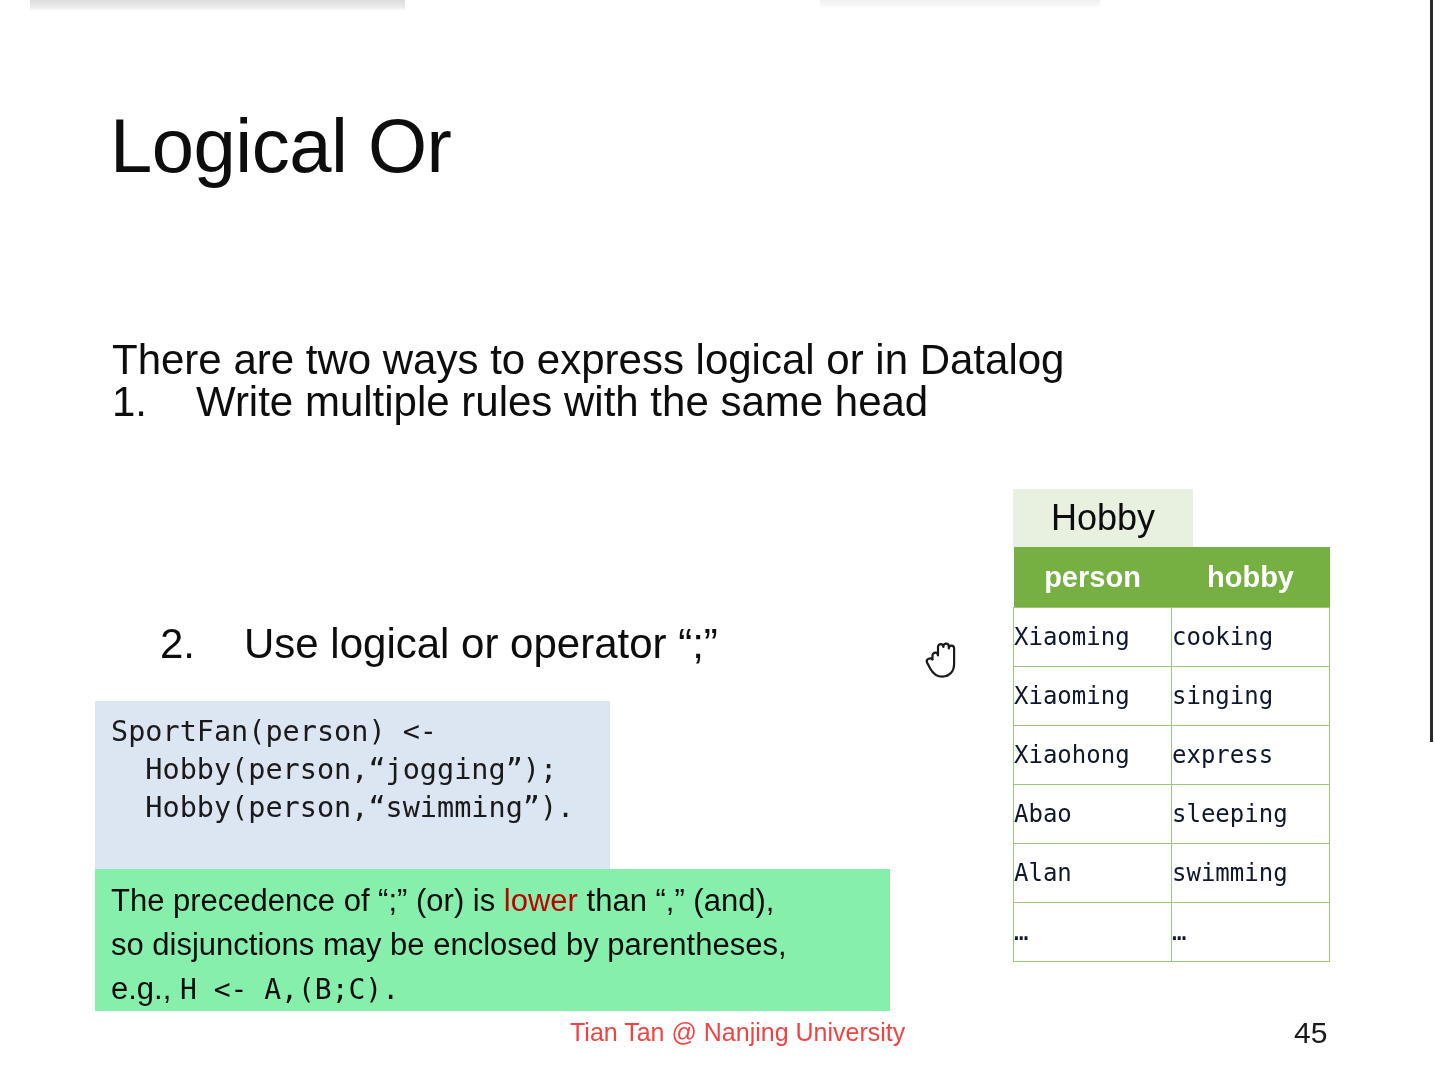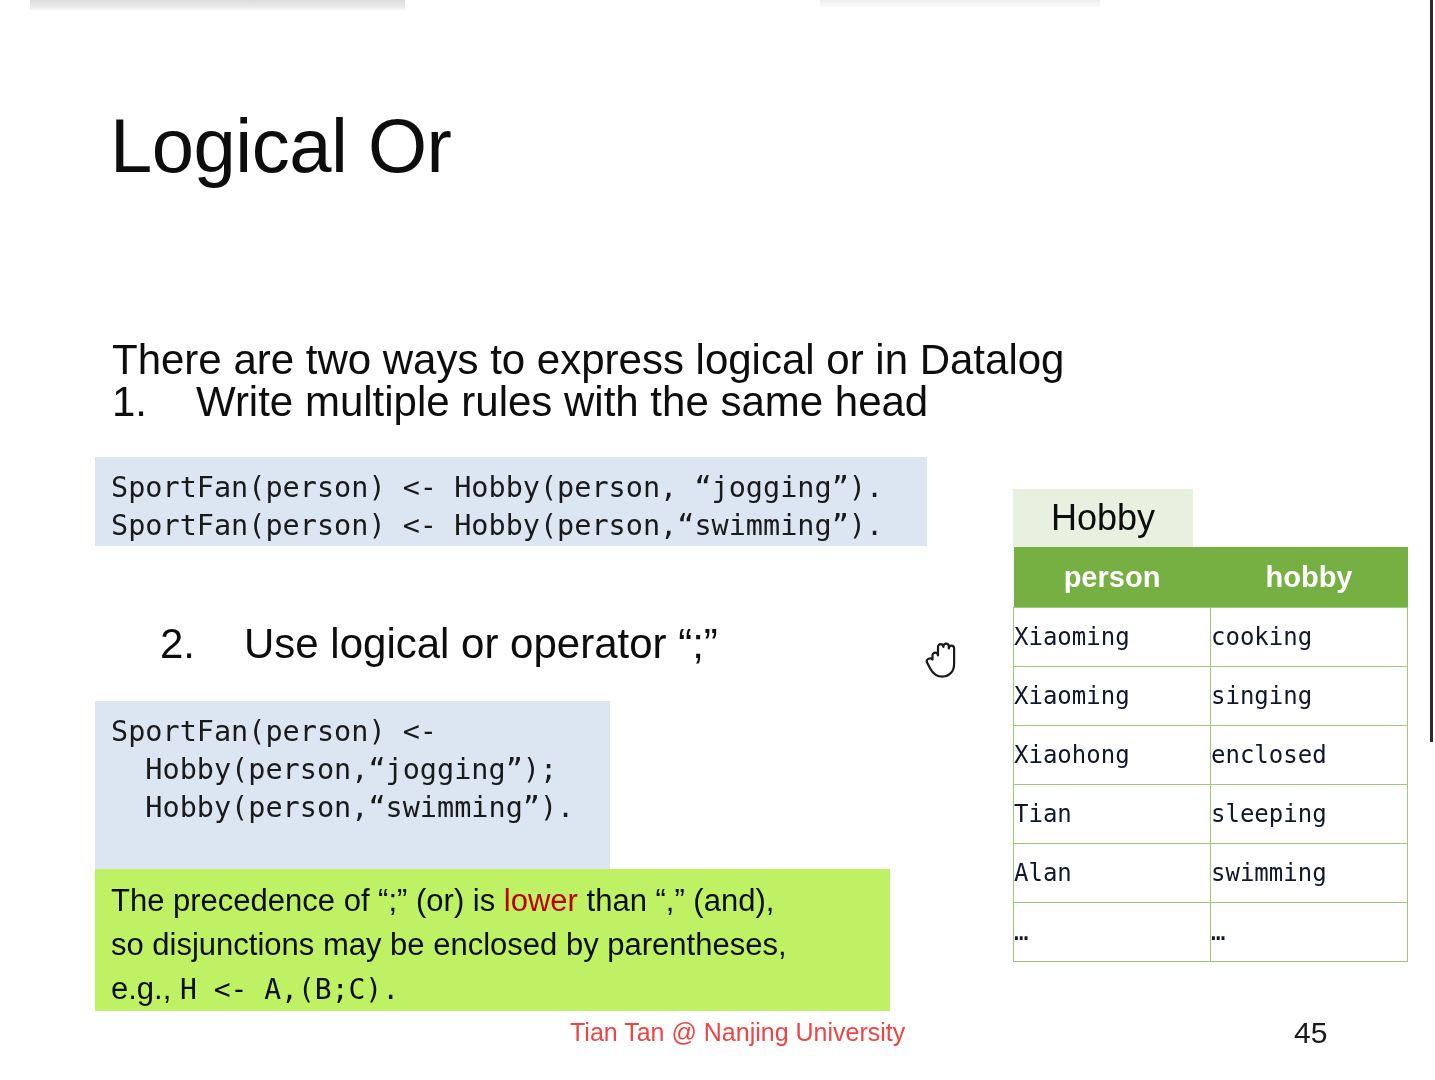--- a/index.html
+++ b/index.html
@@ -106,21 +106,21 @@
     height: 169px;
   }
 
   
   .note-box {
     position: absolute;
     left: 95px;
     top: 869px;
     width: 795px;
     height: 142px;
-    background: #bef264;
+    background: #86efac;
     box-sizing: border-box;
     padding: 10px 14px 8px 16px;
   }
   .note-line {
     font-size: 31px;
     line-height: 44px;
     color: #0d0d0d;
     white-space: nowrap;
   }
   .note-red { color: #c00000; }
@@ -141,21 +141,21 @@
     align-items: center;
     justify-content: center;
     font-size: 36px;
     color: #0d0d0d;
     box-sizing: border-box;
   }
   .hobby-table {
     position: absolute;
     left: 1013px;
     top: 547px;
-    width: 395px;
+    width: 317px;
     border-collapse: collapse;
     table-layout: fixed;
   }
   .hobby-table th {
     background: #76b043;
     color: #ffffff;
     font-size: 29px;
     font-weight: bold;
     height: 58px;
     border: none;
@@ -208,22 +208,20 @@
   <div class="right-edge"></div>
 
   <div class="slide-title">Logical Or</div>
 
   <div class="lead-line">There are two ways to express logical or in Datalog</div>
 
   <div class="num-line" id="num1">
     <span class="num">1.</span><span>Write multiple rules with the same head</span>
   </div>
 
-  <div class="code-box" id="code1">SportFan(person) &lt;- Hobby(person, “jogging”).
-SportFan(person) &lt;- Hobby(person,“swimming”).</div>
 
   <div class="num-line" id="num2">
     <span class="num">2.</span><span>Use logical or operator “;”</span>
   </div>
 
   <div class="code-box" id="code2">SportFan(person) &lt;-
   Hobby(person,“jogging”);
   Hobby(person,“swimming”).</div>
 
   <div class="note-box">
@@ -245,24 +243,24 @@
       <tr>
         <td>Xiaoming</td>
         <td>cooking</td>
       </tr>
       <tr>
         <td>Xiaoming</td>
         <td>singing</td>
       </tr>
       <tr>
         <td>Xiaohong</td>
-        <td>enclosed</td>
-      </tr>
-      <tr>
-        <td>Tian</td>
+        <td>express</td>
+      </tr>
+      <tr>
+        <td>Abao</td>
         <td>sleeping</td>
       </tr>
       <tr>
         <td>Alan</td>
         <td>swimming</td>
       </tr>
       <tr>
         <td>…</td>
         <td>…</td>
       </tr>

